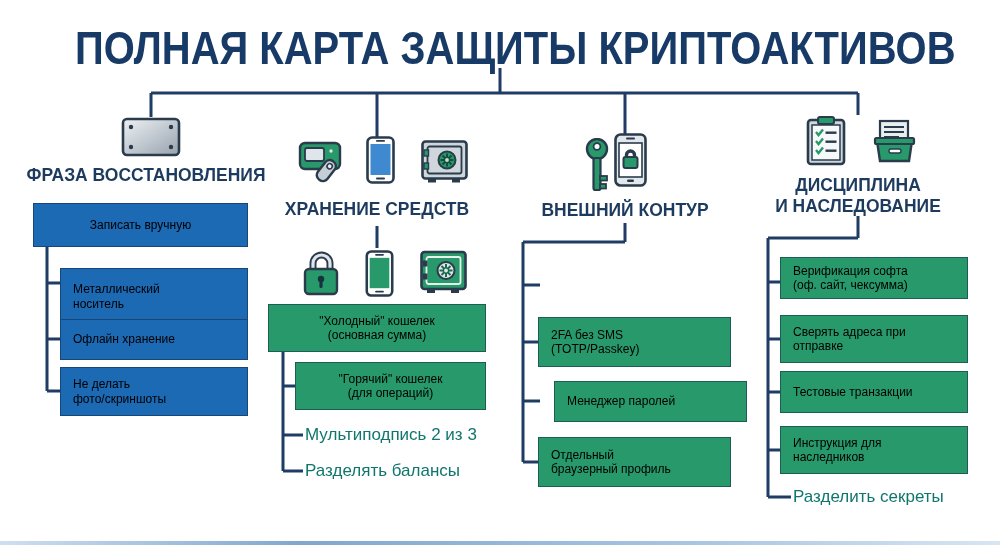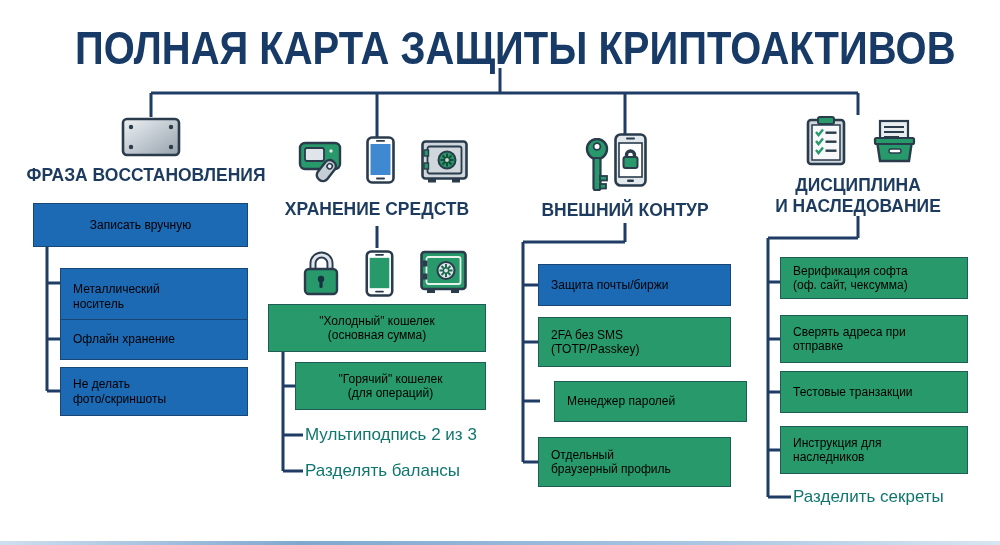--- a/index.html
+++ b/index.html
@@ -172,21 +172,20 @@
   <div class="node blue left" style="left:60px;top:367px;width:188px;height:49px">Не делать
 фото/скриншоты</div>
 
   <div class="node green center" style="left:268px;top:304px;width:218px;height:48px">"Холодный" кошелек
 (основная сумма)</div>
   <div class="node green center" style="left:295px;top:362px;width:191px;height:48px">"Горячий" кошелек
 (для операций)</div>
   <div class="titem" style="left:305px;top:425px">Мультиподпись 2 из 3</div>
   <div class="titem" style="left:305px;top:461px">Разделять балансы</div>
 
-  <div class="node blue left" style="left:538px;top:264px;width:193px;height:42px">Защита почты/биржи</div>
   <div class="node green left" style="left:538px;top:317px;width:193px;height:50px">2FA без SMS
 (TOTP/Passkey)</div>
   <div class="node green left" style="left:554px;top:381px;width:193px;height:41px">Менеджер паролей</div>
   <div class="node green left" style="left:538px;top:437px;width:193px;height:50px">Отдельный
 браузерный профиль</div>
 
   <div class="node green left" style="left:780px;top:257px;width:188px;height:42px">Верификация софта
 (оф. сайт, чексумма)</div>
   <div class="node green left" style="left:780px;top:315px;width:188px;height:48px">Сверять адреса при
 отправке</div>

